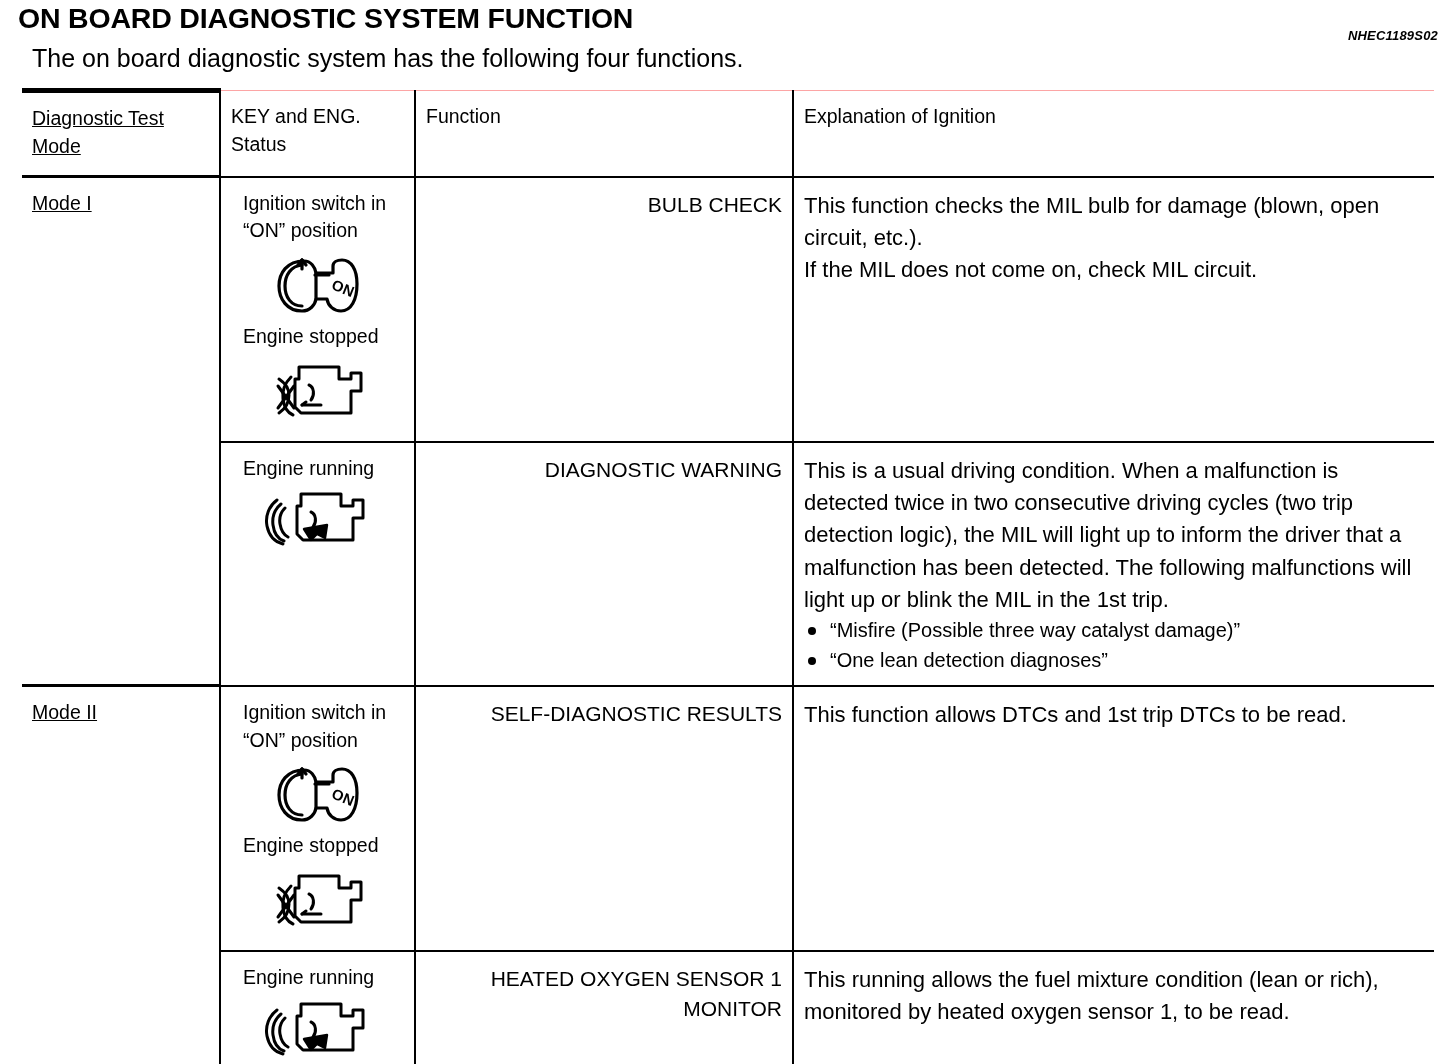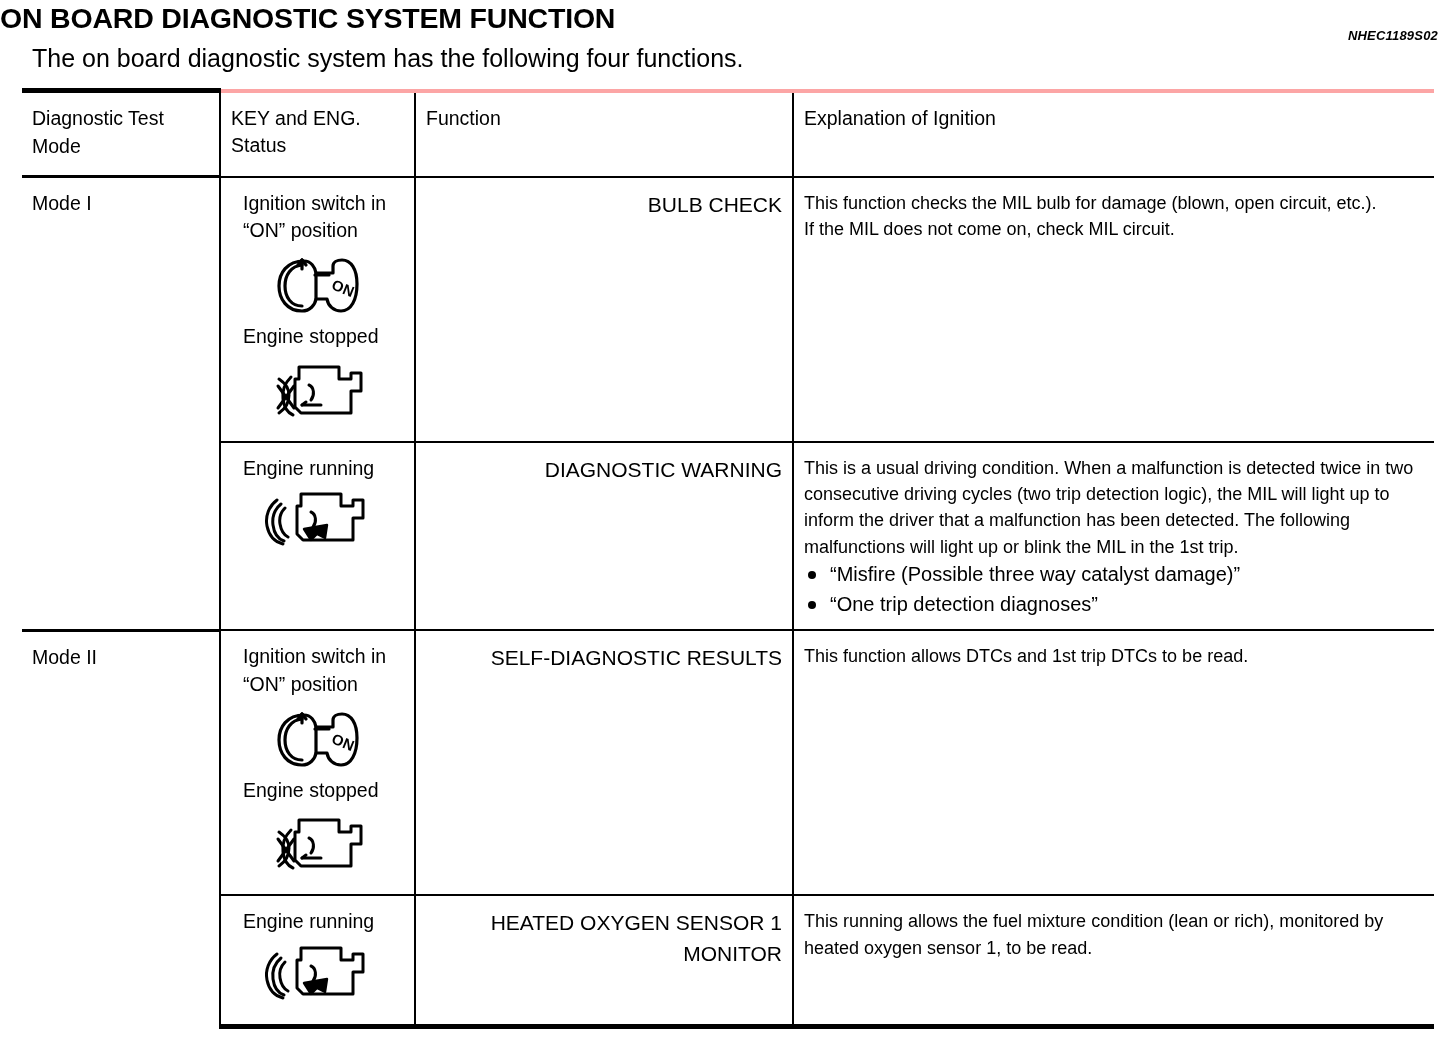--- a/index.html
+++ b/index.html
@@ -17,21 +17,21 @@
   }
 
   .page {
     position: absolute;
     inset: 0;
   }
 
   
   .doc-title {
     position: absolute;
-    left: 0;
+    left: 18px;
     top: 2px;
     font-size: 28.5px;
     font-weight: bold;
     letter-spacing: -0.2px;
     white-space: nowrap;
   }
   .doc-subtitle {
     position: absolute;
     left: 32px;
     top: 44px;
@@ -60,31 +60,31 @@
     width: 100%;
     table-layout: fixed;
   }
   table.diag td {
     vertical-align: top;
     padding: 12px 10px 10px 10px;
     font-size: 19.5px;
     line-height: 1.42;
     border-left: 2px solid #000;
   }
-  table.diag td.col-mode { border-left: none; }
+  table.diag td.col-mode { border-left: none; text-decoration: underline; }
 
   
   col.c-mode { width: 198px; }
   col.c-key  { width: 195px; }
   col.c-func { width: 378px; }
   col.c-expl { width: 641px; }
 
   
   tr.head-row td {
-    border-top: 4px solid #fca5a5;
+    border-top: 1px solid #fca5a5;
     border-bottom: 2px solid #000;
     height: 60px;
   }
   tr.mode-start td {
     border-top: 2px solid #000;
   }
   tr.mode-start td.col-mode {
     border-top: 3px solid #000;
   }
   tr.head-row td.col-mode {
@@ -107,21 +107,21 @@
   }
 
   .func-label {
     font-size: 21px;
     line-height: 1.45;
     text-align: right;
   }
 
   .expl p {
     margin: 0;
-    font-size: 18px;
+    font-size: 22px;
     line-height: 1.47;
   }
   .bullets {
     list-style: none;
     margin: 0;
     padding: 0;
   }
   .bullets li {
     position: relative;
     padding-left: 26px;
@@ -248,21 +248,21 @@
               <path d="M49 45 L72 41 L70 54 L62 50 L56 56 Z" fill="#000" stroke="#000" stroke-width="2.4" stroke-linejoin="round"></path>
             </svg>
           </td>
           <td>
             <div class="func-label">DIAGNOSTIC WARNING</div>
           </td>
           <td class="expl">
             <p>This is a usual driving condition. When a malfunction is detected twice in two consecutive driving cycles (two trip detection logic), the MIL will light up to inform the driver that a malfunction has been detected. The following malfunctions will light up or blink the MIL in the 1st trip.</p>
             <ul class="bullets">
               <li>“Misfire (Possible three way catalyst damage)”</li>
-              <li>“One trip detection diagnoses”</li>
+              <li>“One lean detection diagnoses”</li>
             </ul>
           </td>
         </tr>
 
         <tr class="mode-start">
           <td class="col-mode" rowspan="2">
             <div class="mode-label">Mode II</div>
           </td>
           <td>
             <div class="key-line">Ignition switch in</div>

